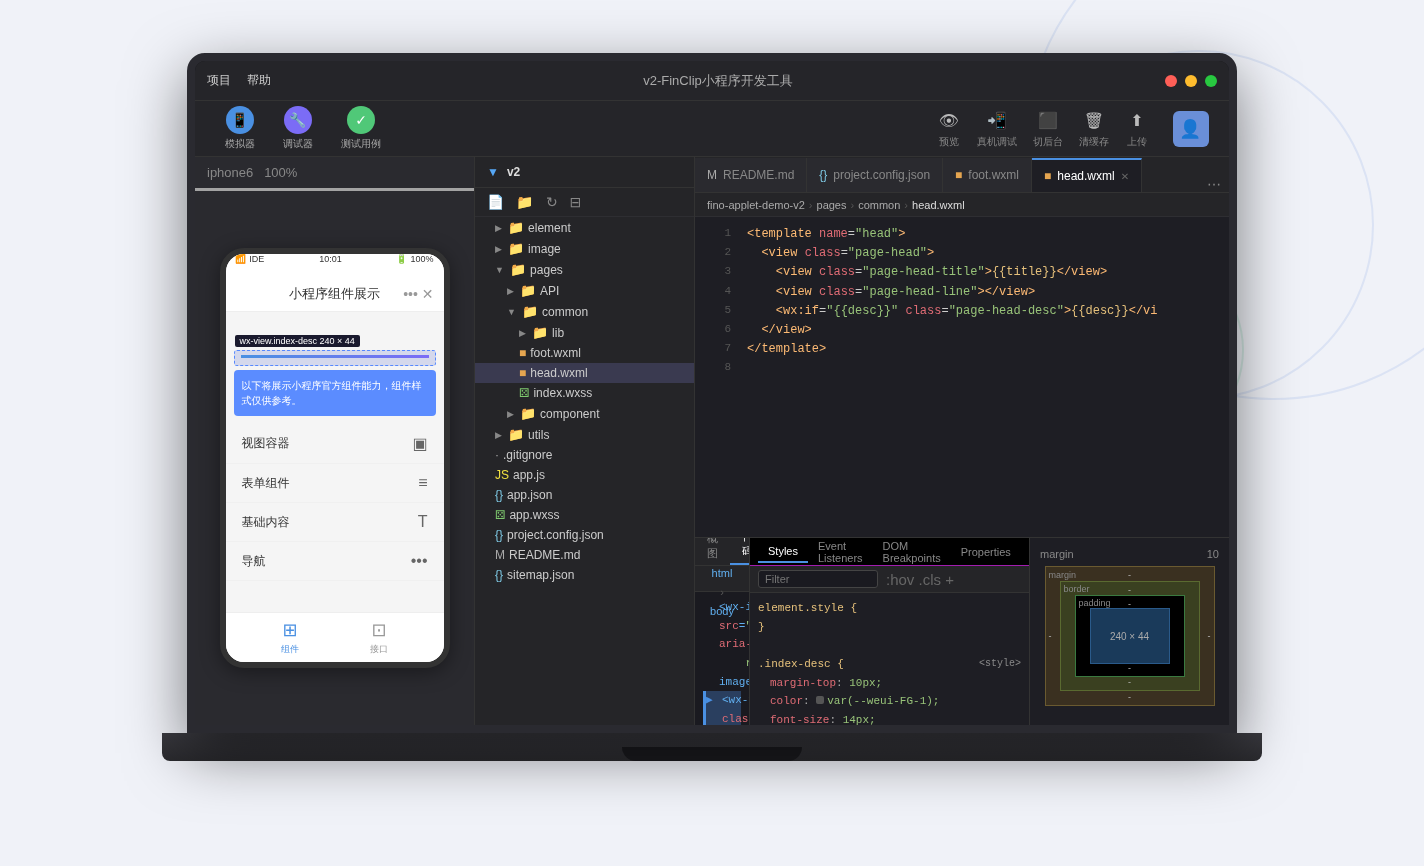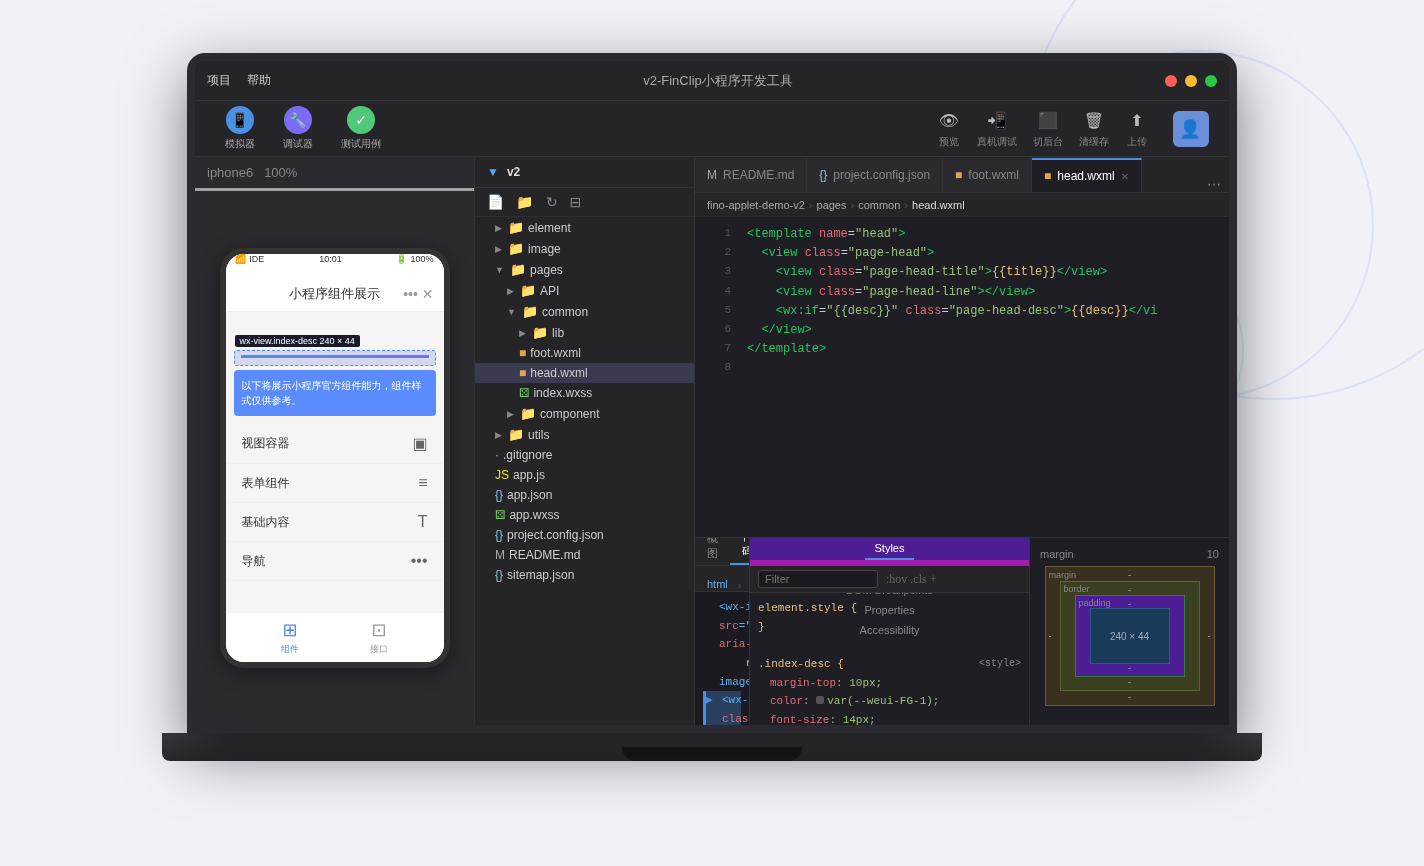--- a/index.html
+++ b/index.html
@@ -433,21 +433,21 @@
       width: 28px;
       color: #555;
       text-align: right;
       margin-right: 16px;
       flex-shrink: 0;
       font-size: 11px;
     }
     .line-content { color: #ccc; white-space: pre; }
     .kw-attr { color: #e06c75; }
     .kw-val { color: #98c379; }
-    .kw-tag { color: #22c55e; }
+    .kw-tag { color: #fdba74; }
     .kw-expr { color: #e5c07b; }
 
     
     .bottom-panels {
       height: 320px;
       display: flex;
       border-top: 1px solid #333;
       flex-shrink: 0;
     }
 
@@ -471,25 +471,26 @@
       font-size: 11px;
       color: #888;
       cursor: pointer;
     }
     .panel-tab.active { color: #fff; border-bottom: 2px solid #4A90E2; }
 
     .html-breadcrumb {
       height: 26px;
       background: #252528;
       display: flex;
-      align-items: flex-end;
+      align-items: center;
       padding: 0 8px;
       gap: 6px;
       font-size: 11px;
       border-bottom: 1px solid #333;
+      flex-direction: column;
     }
     .html-tag {
       color: #61afef;
       cursor: pointer;
       padding: 1px 4px;
     }
 
     .source-code {
       flex: 1;
       overflow: auto;
@@ -497,27 +498,26 @@
       font-family: 'Courier New', Consolas, monospace;
       font-size: 11px;
       line-height: 1.7;
       color: #aaa;
     }
     .source-line { display: flex; align-items: flex-start; }
     .source-line.highlighted { background: #2a3f5f; border-left: 3px solid #4A90E2; }
     .source-arrow { width: 16px; color: #4A90E2; flex-shrink: 0; }
     .styles-tabs {
       height: 28px;
-      background: #4c1d95;
+      background: #000000;
       display: flex;
       align-items: center;
       padding: 0 8px;
       gap: 0;
-      border-bottom: 6px solid #a21caf;
-      flex-direction: column;
+      border-bottom: 1px solid #a21caf;
     }
     .styles-tab {
       padding: 4px 10px;
       font-size: 11px;
       color: #888;
       cursor: pointer;
     }
     .styles-tab.active { color: #fff; border-bottom: 2px solid #4A90E2; }
 
     .styles-filter {
@@ -530,21 +530,21 @@
     }
     .styles-filter input {
       background: #1a1a20;
       border: 1px solid #444;
       color: #ccc;
       padding: 2px 6px;
       font-size: 11px;
       border-radius: 3px;
       width: 120px;
     }
-    .styles-filter-hint { color: #666; font-size: 12px; font-family: Liberation Serif, serif; }
+    .styles-filter-hint { color: #666; font-size: 15px; }
 
     .styles-content {
       flex: 1;
       overflow: auto;
       padding: 6px 8px;
       font-family: 'Courier New', Consolas, monospace;
       font-size: 11px;
       line-height: 1.7;
       color: #aaa;
     }
@@ -591,21 +591,21 @@
       width: 140px; height: 110px;
       background: #3a4020;
       border: 1px solid #5a6a30;
       display: flex;
       align-items: center;
       justify-content: center;
     }
     .bm-padding {
       position: absolute;
       width: 110px; height: 82px;
-      background: #4c1d95;
+      background: #000000;
       border: 1px solid #3a7a40;
       display: flex;
       align-items: center;
       justify-content: center;
     }
     .bm-content {
       position: absolute;
       width: 80px; height: 56px;
       background: #1a3a5a;
       border: 1px solid #2a5a8a;

